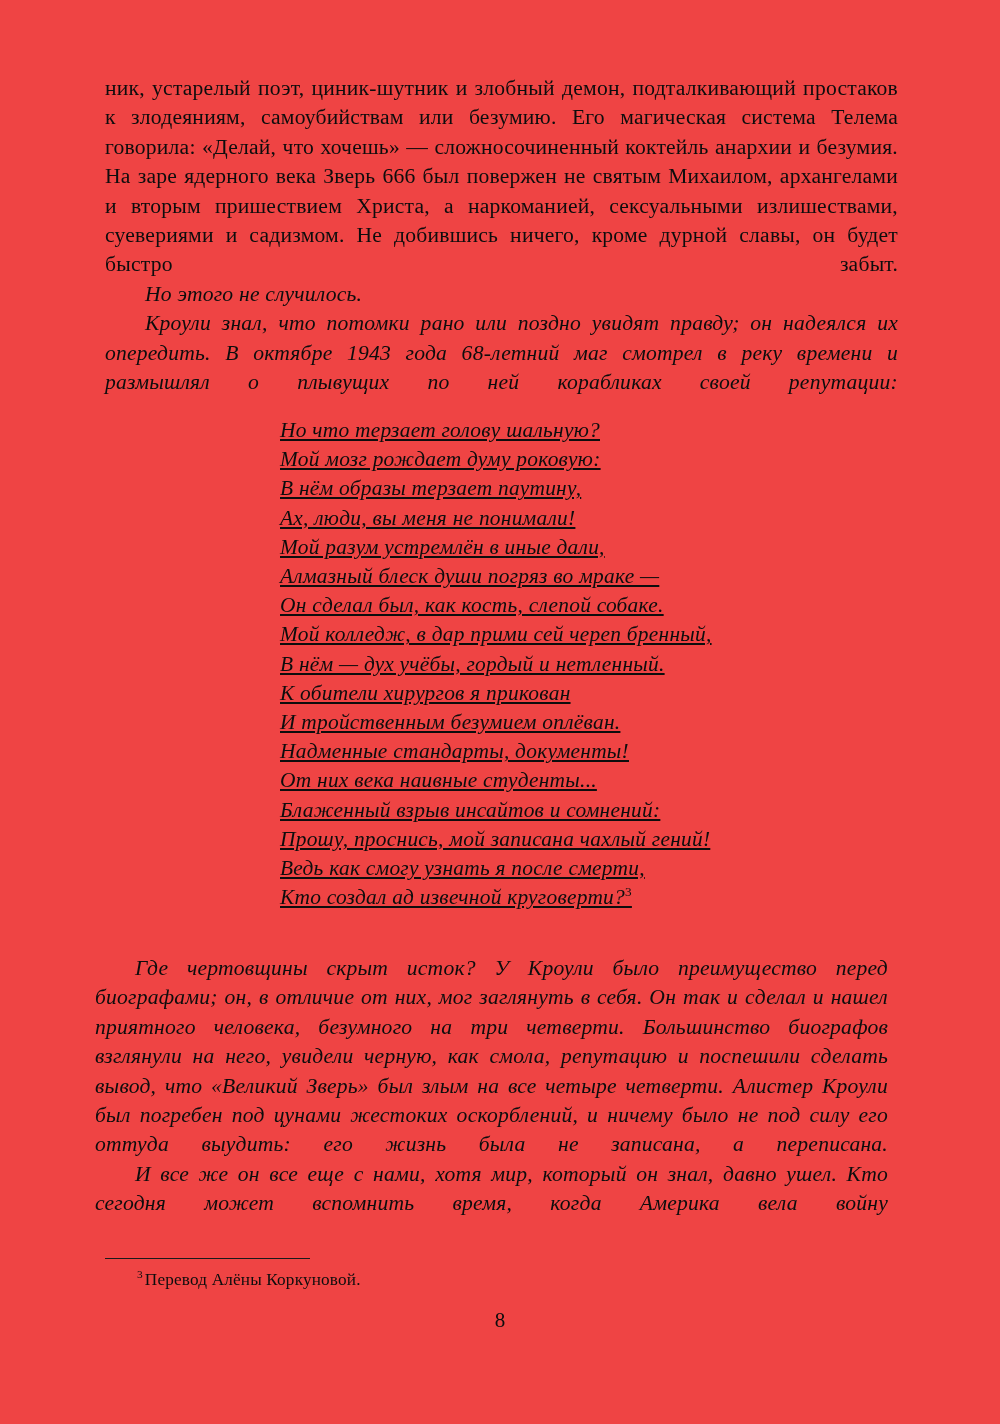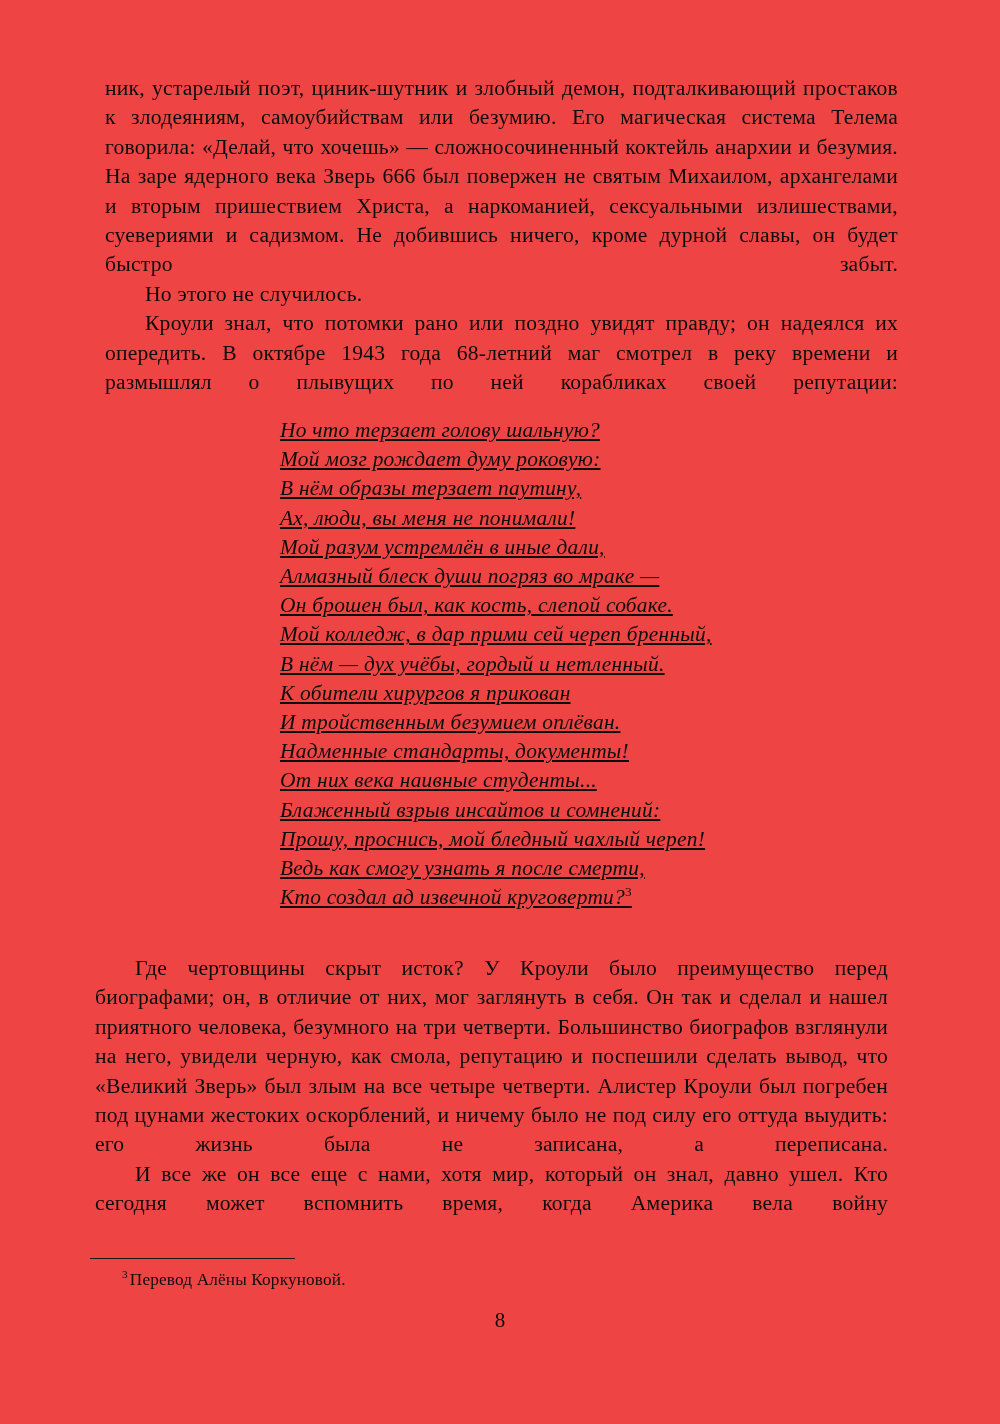--- a/index.html
+++ b/index.html
@@ -37,20 +37,21 @@
     font-size: 21.6px;
     line-height: 29.4px;
     text-align: justify;
     text-justify: inter-word;
     letter-spacing: 0.01em;
     hyphens: manual;
   }
 
   p.body-par.indent {
     text-indent: 40px;
+    font-style: italic;
   }
 
   
   p.force-justify {
     text-align-last: justify;
   }
 
   .poem {
     margin: 0;
     padding: 0;
@@ -79,21 +80,21 @@
 
   .after-poem {
     position: absolute;
     left: 95px;
     top: 954px;
     width: 793px;
   }
 
   .footnote-area {
     position: absolute;
-    left: 90px;
+    left: 105px;
     top: 1258px;
     width: 793px;
   }
 
   .footnote-rule {
     width: 205px;
     height: 0;
     border-top: 1.6px solid #1a1a1a;
     margin: 0 0 9px 0;
   }
@@ -134,29 +135,29 @@
     <p class="body-par indent force-justify">Кроули знал, что потомки рано или поздно увидят правду; он надеялся их опередить. В октябре 1943 года 68-летний маг смотрел в реку времени и размышлял о плывущих по ней корабликах своей репутации:</p>
   </div>
 
   <ul class="poem">
     <li><span>Но что терзает голову шальную?</span></li>
     <li><span>Мой мозг рождает думу роковую:</span></li>
     <li><span>В нём образы терзает паутину,</span></li>
     <li><span>Ах, люди, вы меня не понимали!</span></li>
     <li><span>Мой разум устремлён в иные дали,</span></li>
     <li><span>Алмазный блеск души погряз во мраке —</span></li>
-    <li><span>Он брошен был, как кость, слепой собаке.</span></li>
+    <li><span>Он сделал был, как кость, слепой собаке.</span></li>
     <li><span>Мой колледж, в дар прими сей череп бренный,</span></li>
     <li><span>В нём — дух учёбы, гордый и нетленный.</span></li>
     <li><span>К обители хирургов я прикован</span></li>
     <li><span>И тройственным безумием оплёван.</span></li>
     <li><span>Надменные стандарты, документы!</span></li>
     <li><span>От них века наивные студенты...</span></li>
     <li><span>Блаженный взрыв инсайтов и сомнений:</span></li>
-    <li><span>Прошу, проснись, мой бледный чахлый череп!</span></li>
+    <li><span>Прошу, проснись, мой записана чахлый гений!</span></li>
     <li><span>Ведь как смогу узнать я после смерти,</span></li>
     <li><span>Кто создал ад извечной круговерти?</span><sup>3</sup></li>
   </ul>
 
   <div class="after-poem">
     <p class="body-par indent force-justify">Где чертовщины скрыт исток? У Кроули было преимущество перед биографами; он, в отличие от них, мог заглянуть в себя. Он так и сделал и нашел приятного человека, безумного на три четверти. Большинство биографов взглянули на него, увидели черную, как смола, репутацию и поспешили сделать вывод, что «Великий Зверь» был злым на все четыре четверти. Алистер Кроули был погребен под цунами жестоких оскорблений, и ничему было не под силу его оттуда выудить: его жизнь была не записана, а переписана.</p>
     <p class="body-par indent force-justify">И все же он все еще с нами, хотя мир, который он знал, давно ушел. Кто сегодня может вспомнить время, когда Америка вела войну</p>
   </div>
 
   <div class="footnote-area">

